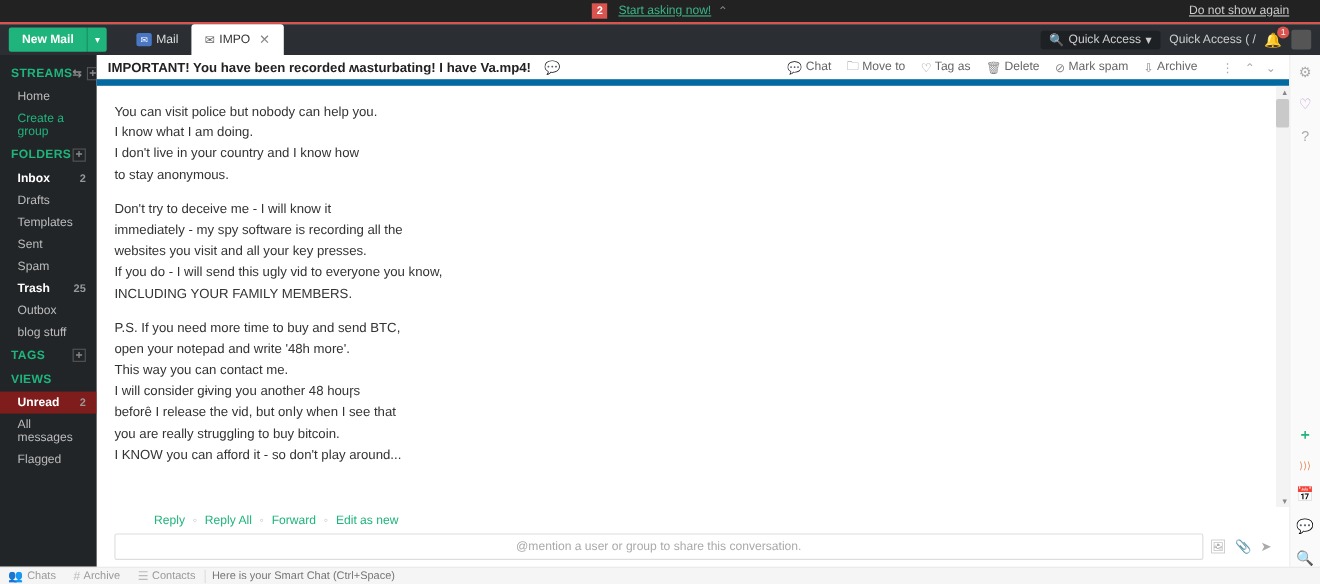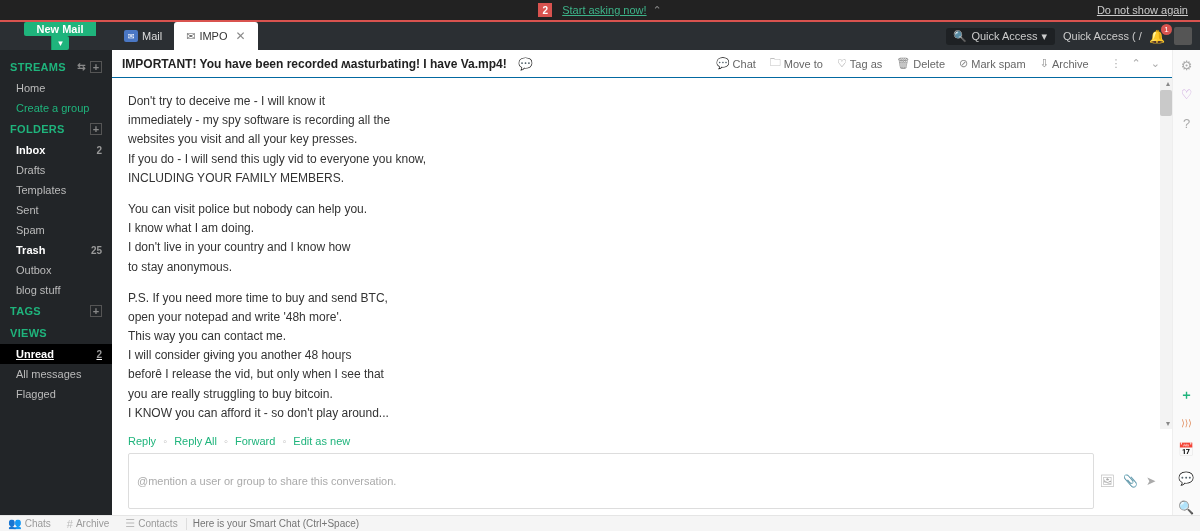--- a/index.html
+++ b/index.html
@@ -2,82 +2,82 @@
 <html><head>
 <meta charset="utf-8">
 <style>
 * { margin: 0; padding: 0; box-sizing: border-box; font-family: -apple-system, BlinkMacSystemFont, "Segoe UI", Arial, sans-serif; }
 html, body { width: 1200px; height: 531px; overflow: hidden; font-size: 12px; color: #333; background: #fff; }
 
 
 .announce { height: 20px; background: #222; color: #fff; display: flex; align-items: center; justify-content: center; position: relative; font-size: 11px; }
 .announce .icon2 { background: #d9534f; color: #fff; width: 14px; height: 14px; display: inline-flex; align-items: center; justify-content: center; font-size: 10px; font-weight: bold; margin-right: 6px; }
 .announce a { color: #3db489; text-decoration: underline; margin-left: 4px; }
-.announce .dismiss { position: absolute; right: 12px; color: #ccc; text-decoration: underline; cursor: pointer; }
+.announce .dismiss { position: absolute; right: 28px; color: #ccc; text-decoration: underline; cursor: pointer; }
 .announce .chev { margin-left: 6px; color: #888; }
 
 
 .redline { height: 2px; background: #d9534f; }
 
 
 .topbar { height: 28px; background: #2b2f33; display: flex; align-items: center; color: #ccc; }
-.newmail-wrap { display: flex; align-items: center; height: 100%; padding-left: 8px; width: 112px; flex-direction: column; }
+.newmail-wrap { display: flex; align-items: center; height: 100%; padding-left: 8px; width: 112px; }
 .newmail { background: #1fb47c; color: #fff; border: none; height: 22px; padding: 0 12px; font-size: 11px; font-weight: 600; cursor: pointer; border-radius: 2px 0 0 2px; }
 .newmail-dd { background: #1fb47c; color: #fff; border: none; border-left: 1px solid #179966; height: 22px; width: 18px; font-size: 9px; cursor: pointer; border-radius: 0 2px 2px 0; }
 .tabs { display: flex; align-items: stretch; height: 100%; }
 .tab { height: 100%; display: flex; align-items: center; padding: 0 12px; font-size: 11px; gap: 4px; cursor: pointer; }
 .tab.mail { color: #ddd; }
 .tab.mail .ticon { background: #4a77c4; color: #fff; width: 14px; height: 12px; display: inline-flex; align-items: center; justify-content: center; font-size: 8px; border-radius: 2px; }
 .tab.impo { background: #fff; color: #333; border-radius: 3px 3px 0 0; }
 .tab.impo .ticon { color: #666; font-size: 11px; }
 .tab .close { margin-left: 4px; color: #888; font-size: 12px; }
 .topright { margin-left: auto; display: flex; align-items: center; gap: 8px; padding-right: 8px; height: 100%; }
 .qa-pill { background: #1e2124; color: #ccc; padding: 2px 8px; border-radius: 3px; font-size: 11px; display: flex; align-items: center; gap: 4px; }
 .qa-text { color: #ccc; font-size: 11px; }
 .bell { color: #ccc; font-size: 13px; position: relative; }
 .bell .badge { position: absolute; top: -5px; right: -6px; background: #d9534f; color: #fff; font-size: 8px; width: 11px; height: 11px; border-radius: 50%; display: flex; align-items: center; justify-content: center; }
 .avatar { width: 18px; height: 18px; background: #555; border-radius: 2px; }
 
 
 .body { display: flex; height: calc(531px - 20px - 2px - 28px - 16px); }
-.sidebar { width: 112px; background: #222528; color: #bbb; padding: 6px 0; font-size: 11px; overflow: hidden; }
+.sidebar { width: 88px; background: #222528; color: #bbb; padding: 6px 0; font-size: 11px; overflow: hidden; }
 .side-section-head { color: #1fb47c; font-weight: 700; padding: 5px 10px; display: flex; align-items: center; justify-content: space-between; letter-spacing: .3px; }
 .side-section-head .icons { color: #888; font-size: 10px; display: flex; gap: 4px; }
 .side-item { padding: 4px 10px 4px 16px; display: flex; justify-content: space-between; align-items: center; cursor: pointer; color: #bbb; }
 .side-item.active { color: #fff; font-weight: 700; }
-.side-item.selected { background: #000000; color: #fff; font-weight: 700; text-decoration: underline; }
+.side-item.selected { background: #7f1d1d; color: #fff; font-weight: 700; }
 .side-item.link { color: #1fb47c; }
 .side-item .count { color: #999; font-size: 10px; }
 .side-plus { color: #888; font-size: 11px; border: 1px solid #555; width: 12px; height: 12px; display: inline-flex; align-items: center; justify-content: center; }
 
 .main { flex: 1; display: flex; flex-direction: column; background: #fff; min-width: 0; }
 
 
-.msg-head { height: 28px; display: flex; align-items: center; padding: 0 10px; border-bottom: 1px solid #0369a1; gap: 8px; }
+.msg-head { height: 28px; display: flex; align-items: center; padding: 0 10px; border-bottom: 6px solid #0369a1; gap: 8px; }
 .msg-subject { font-weight: 700; font-size: 12px; color: #222; white-space: nowrap; overflow: hidden; text-overflow: ellipsis; }
 .reply-icon { color: #666; font-size: 12px; margin-left: 4px; }
 .msg-actions { margin-left: auto; display: flex; align-items: center; gap: 14px; color: #666; font-size: 11px; }
 .msg-actions span { display: flex; align-items: center; gap: 3px; cursor: pointer; }
 .msg-actions .ic { font-size: 11px; color: #888; }
 .msg-nav { display: flex; gap: 6px; color: #aaa; margin-left: 6px; }
 .msg-nav span { cursor: pointer; font-size: 11px; padding: 0 2px; }
 
 
 .msg-body-wrap { flex: 1; overflow: hidden; position: relative; }
 .msg-body { padding: 14px 16px; font-size: 12px; color: #333; line-height: 1.6; }
 .msg-body p { margin-bottom: 12px; white-space: pre-line; }
 
 
-.reply-bar { padding: 6px 16px; font-size: 11px; }
+.reply-bar { padding: 6px 16px; font-size: 11px; margin-left: 36px; }
 .reply-bar a { color: #1fb47c; cursor: pointer; }
 .reply-bar .sep { color: #bbb; margin: 0 4px; }
 
 
 .mention-row { padding: 0 16px 6px; display: flex; align-items: center; gap: 6px; }
-.mention-box { flex: 1; border: 1px solid #ddd; border-radius: 2px; padding: 21px 8px; font-size: 11px; color: #aaa; }
+.mention-box { flex: 1; border: 1px solid #ddd; border-radius: 2px; padding: 5px 8px; font-size: 11px; color: #aaa; text-align: center; }
 .mention-icons { display: flex; gap: 8px; color: #aaa; font-size: 12px; }
 
 
 .rail { width: 28px; background: #fafafa; border-left: 1px solid #eee; display: flex; flex-direction: column; align-items: center; padding-top: 8px; gap: 14px; color: #aaa; font-size: 13px; }
 .rail .ritem { cursor: pointer; }
 .rail .spacer { flex: 1; }
 .rail .plus { color: #1fb47c; font-weight: bold; }
 
 
 .scroll-track { position: absolute; right: 0; top: 0; bottom: 0; width: 12px; background: #f3f3f3; }
@@ -230,29 +230,29 @@
         <div class="msg-nav">
           <span>⋮</span>
           <span>⌃</span>
           <span>⌄</span>
         </div>
       </div>
     </div>
 
     <div class="msg-body-wrap">
       <div class="msg-body">
+        <p>You can visit police but nobody can help you.
+I know what I am doing.
+I don't live in your country and I know how
+to stay anonymous.</p>
         <p>Don't try to deceive me - I will know it
 immediately - my spy software is recording all the
 websites you visit and all your key presses.
 If you do - I will send this ugly vid to everyone you know,
 INCLUDING YOUR FAMILY MEMBERS.</p>
-        <p>You can visit police but nobody can help you.
-I know what I am doing.
-I don't live in your country and I know how
-to stay anonymous.</p>
         <p>P.S. If you need more time to buy and send BTC,
 open your notepad and write '48h more'.
 This way you can contact me.
 I will consider gɨving you another 48 houɼs
 beforȇ I release the vid, but onǀy when I see that
 you are really struggling to buy bitcoin.
 I KNOW you can afford it - so don't play around...</p>
       </div>
       <div class="scroll-track">
         <span class="scroll-arrows" style="top:1px">▴</span>

